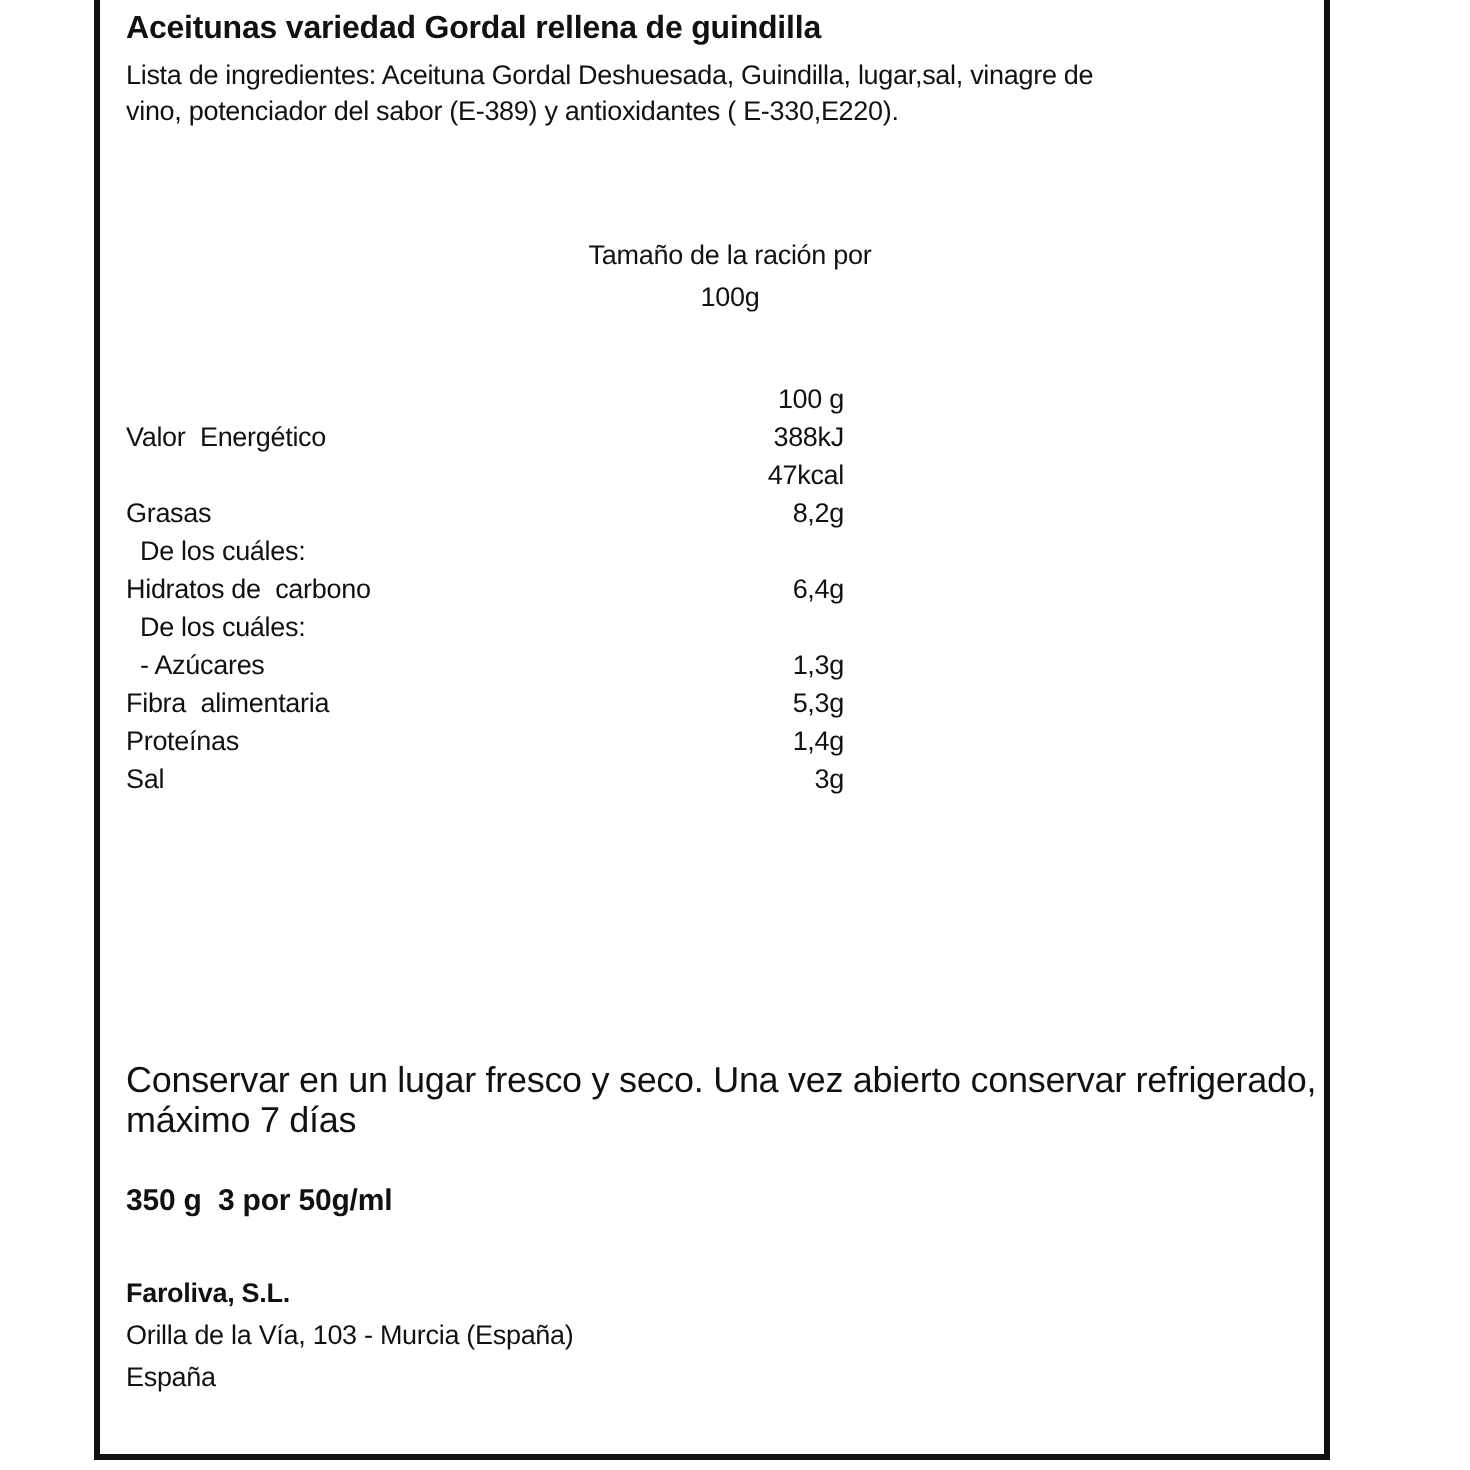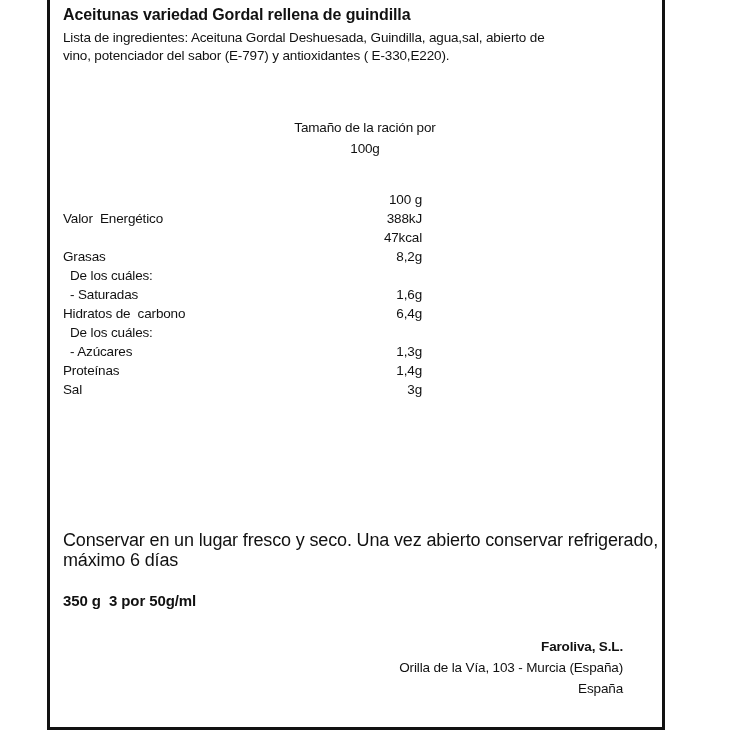--- a/index.html
+++ b/index.html
@@ -115,37 +115,36 @@
     letter-spacing: -0.1px;
     white-space: pre;
   }
   #manufacturer-block {
     left: 13px;
     top: 636px;
     width: 560px;
     font-size: 13.5px;
     line-height: 21px;
     letter-spacing: -0.15px;
-    text-align: right;
   }
   #manufacturer-name {
     font-weight: bold;
   }
 </style>
 </head>
 <body>
 
 <div id="label-frame">
   <div class="inner">
 
     <div class="abs" id="product-title">Aceitunas variedad Gordal rellena de guindilla</div>
 
     <div class="abs" id="ingredients">
-      <div>Lista de ingredientes: Aceituna Gordal Deshuesada, Guindilla, agua,sal, abierto de</div>
-      <div>vino, potenciador del sabor (E-797) y antioxidantes ( E-330,E220).</div>
+      <div>Lista de ingredientes: Aceituna Gordal Deshuesada, Guindilla, lugar,sal, vinagre de</div>
+      <div>vino, potenciador del sabor (E-389) y antioxidantes ( E-330,E220).</div>
     </div>
 
     <div class="abs" id="serving-block">
       <div>Tamaño de la ración por</div>
       <div>100g</div>
     </div>
 
     <div class="abs" id="nutrition-table">
       <div class="nrow">
         <span class="nlabel"></span>
@@ -161,50 +160,50 @@
             <span class="nvalue ralign">47kcal</span>
           </div>
           <div class="nrow">
             <span class="nlabel">Grasas</span>
             <span class="nvalue">8,2g</span>
           </div>
           <div class="nrow indent1">
             <span class="nlabel">De los cuáles:</span>
             <span class="nvalue"></span>
           </div>
-          <div class="nrow indent1">
-            <span class="nlabel">- Saturadas</span>
-            <span class="nvalue">1,6g</span>
-          </div>
           <div class="nrow">
             <span class="nlabel">Hidratos de  carbono</span>
             <span class="nvalue">6,4g</span>
           </div>
           <div class="nrow indent1">
             <span class="nlabel">De los cuáles:</span>
             <span class="nvalue"></span>
           </div>
           <div class="nrow indent1">
             <span class="nlabel">- Azúcares</span>
             <span class="nvalue">1,3g</span>
           </div>
           <div class="nrow">
+            <span class="nlabel">Fibra  alimentaria</span>
+            <span class="nvalue">5,3g</span>
+          </div>
+          <div class="nrow">
             <span class="nlabel">Proteínas</span>
             <span class="nvalue">1,4g</span>
           </div>
           <div class="nrow">
             <span class="nlabel">Sal</span>
             <span class="nvalue ralign">3g</span>
           </div>
         </div>
     </div>
 
     <div class="abs" id="storage-text">
       <div>Conservar en un lugar fresco y seco. Una vez abierto conservar refrigerado,</div>
-      <div>máximo 6 días</div>
+      <div>máximo 7 días</div>
     </div>
 
     <div class="abs" id="quantity-text">350 g  3 por 50g/ml</div>
 
     <div class="abs" id="manufacturer-block">
       <div id="manufacturer-name">Faroliva, S.L.</div>
       <div>Orilla de la Vía, 103 - Murcia (España)</div>
       <div>España</div>
     </div>
 

